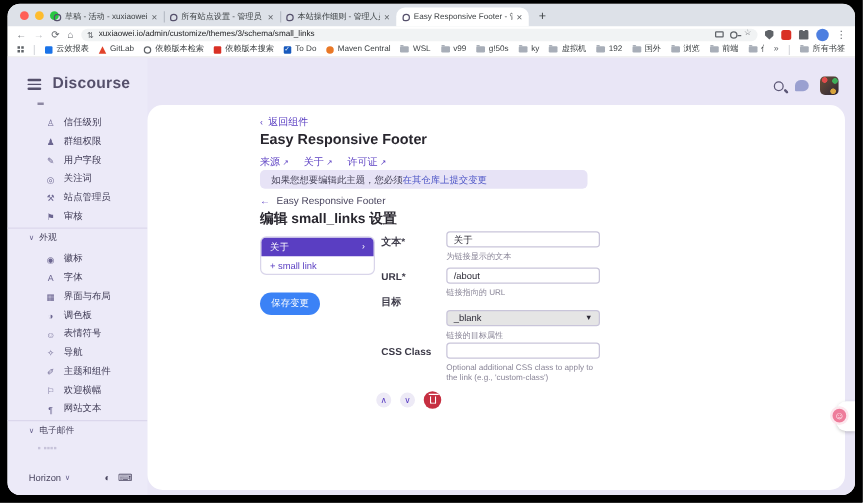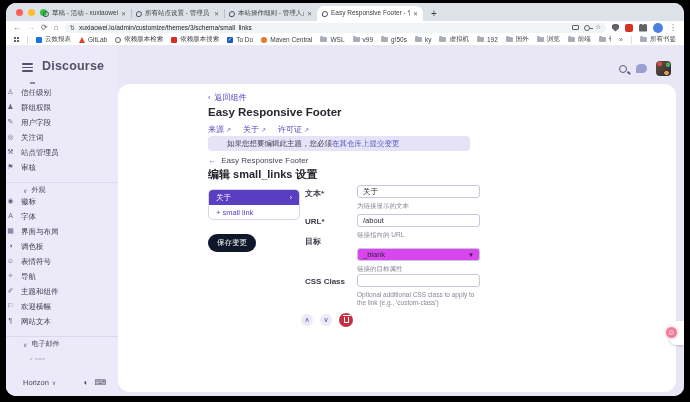--- a/index.html
+++ b/index.html
@@ -62,21 +62,21 @@
   .icon-folder { width:7px; height:5px; background:#a8aeb8; border-radius:1px; position:relative; }
   .icon-folder::before { content:""; position:absolute; left:0; top:-1.5px; width:3px; height:1.5px; background:#a8aeb8; border-radius:1px 1px 0 0; }
   .bm-overflow { font-size:7px; color:#5f6368; margin-left:auto; }
   .bm-all { display:flex; align-items:center; gap:3px; font-size:6.5px; color:#3c4043; white-space:nowrap; }
 
   
   .app { position:absolute; left:0; top:43px; right:0; bottom:0; background:#e9e6f6; }
   .sidebar { position:absolute; left:0; top:0; bottom:0; width:112px; background:#eceaf8; padding-top:32px; }
   .s-partial { height:10px; display:flex; align-items:center; padding-left:24px; }
   .s-partial i { width:5px; height:1.5px; background:#8d88a3; display:block; }
-  .s-row { height:15px; display:flex; align-items:flex-start; gap:6px; padding-left:0; font-size:7.5px; color:#3f3b55; cursor:pointer; }
+  .s-row { height:15px; display:flex; align-items:flex-end; gap:6px; padding-left:30px; font-size:7.5px; color:#3f3b55; cursor:pointer; }
   .s-row .s-ico { width:9px; text-align:center; font-size:7px; color:#6b6590; font-style:normal; }
   .s-section { height:15px; display:flex; align-items:center; gap:4px; padding-left:17px; font-size:7px; color:#4a4660; margin-top:4px; border-top:1px solid #dbd7ec; }
   .s-section .chev { font-size:6px; color:#6b6590; }
   .s-faint { height:15px; display:flex; align-items:center; gap:6px; padding-left:24px; font-size:7.5px; color:#c7c3da; }
   .s-footer { position:absolute; left:0; right:0; bottom:6px; height:16px; display:flex; align-items:center; padding:0 12px 0 17px; font-size:7.5px; color:#4a4660; }
   .s-footer .chev { font-size:6px; margin-left:3px; color:#6b6590; }
   .s-footer-icons { margin-left:auto; display:flex; gap:6px; font-size:8px; color:#4a4660; }
 
   .hamburger { position:absolute; left:16px; top:17px; width:11px; height:9px; display:flex; flex-direction:column; justify-content:space-between; cursor:pointer; }
   .hamburger i { height:1.6px; background:#55506b; border-radius:1px; display:block; }
@@ -96,40 +96,40 @@
   .card { position:absolute; left:112px; top:38px; right:8px; bottom:4px; background:#fff; border-radius:12px; }
   .content { position:relative; width:100%; height:100%; }
 
   .back-link { position:absolute; left:90px; top:8px; font-size:8px; color:#5a3ec2; }
   .back-link .chev { font-size:7px; margin-right:2px; }
   .page-title { position:absolute; left:90px; top:22px; font-size:11.5px; font-weight:700; color:#28262e; }
   .meta-links { position:absolute; left:90px; top:40px; display:flex; gap:12px;text-align:center; }
   .meta-link { font-size:8px; color:#5a3ec2; display:flex; align-items:center; gap:2px; }
   .meta-link .ext { font-size:6px; }
   .banner { position:absolute; left:90px; top:52px; width:262px; height:15px; background:#e7e3f6; border-radius:4px;
-            display:flex; align-items:center; padding:0 19px; font-size:7.5px; color:#454257; white-space:nowrap; }
+            display:flex; align-items:center; padding:0 9px; font-size:7.5px; color:#454257; white-space:nowrap; }
   .banner a { color:#4d55c6; text-decoration:none; }
   .back2 { position:absolute; left:90px; top:72px; font-size:8px; color:#49455e; }
   .back2 .arrow { color:#5a3ec2; margin-right:3px; }
   .edit-title { position:absolute; left:90px; top:83px; font-size:11px; font-weight:700; color:#28262e; }
 
   .nav-panel { position:absolute; left:90px; top:105px; width:92px; background:#fff; border:1px solid #d9d5ea; border-radius:5px; overflow:hidden; }
   .nav-sel { height:15px; background:#5a3ec2; color:#fff; font-size:7.5px; display:flex; align-items:center; padding:0 7px; }
   .nav-sel .chev { margin-left:auto; font-size:7px; }
   .nav-add { height:14px; color:#5a3ec2; font-size:7.5px; display:flex; align-items:center; padding:0 7px; }
 
-  .save-btn { position:absolute; left:90px; top:150px; background:#0f172a; color:#fff; font-size:7.5px; border:none;
+  .save-btn { position:absolute; left:90px; top:150px; background:#3b82f6; color:#fff; font-size:7.5px; border:none;
               border-radius:9px; padding:4px 9px; cursor:pointer; }
 
   .f-label { position:absolute; left:187px; font-size:8px; font-weight:700; color:#3c3a48; }
   .f-input { position:absolute; left:239px; width:123px; height:13px; border:1px solid #c9c5da; border-radius:3px;
              font-size:7.5px; color:#2b2935; padding:0 5px; font-family:"Liberation Sans", sans-serif; background:#fff; }
   .f-helper { position:absolute; left:239px; font-size:6.5px; color:#8a8698; width:126px; line-height:1.25; }
   .f-select { position:absolute; left:239px; width:123px; height:13px; border:1px solid #c9c5da; border-radius:3px;
-              font-size:7.5px; color:#2b2935; padding:0 5px; display:flex; align-items:center; background:#d946ef; }
+              font-size:7.5px; color:#2b2935; padding:0 5px; display:flex; align-items:center; background:#e5e5e5; }
   .f-select .caret { margin-left:auto; font-size:6px; color:#2b2935; }
 
   .row-controls { position:absolute; left:183px; top:229px; display:flex; align-items:center; gap:7px; }
   .ctl { width:12px; height:12px; border-radius:50%; background:#edeaf6; color:#5a3ec2; font-size:7px;
          display:flex; align-items:center; justify-content:center; border:none; cursor:pointer; }
   .ctl-del { width:14px; height:14px; background:#c62f41; position:relative; }
   .trash { width:5px; height:5.5px; border:1px solid #fff; border-top:none; border-radius:0 0 1px 1px; position:relative; }
   .trash::before { content:""; position:absolute; left:-1.5px; top:-2px; width:8px; height:1px; background:#fff; }
 
   

